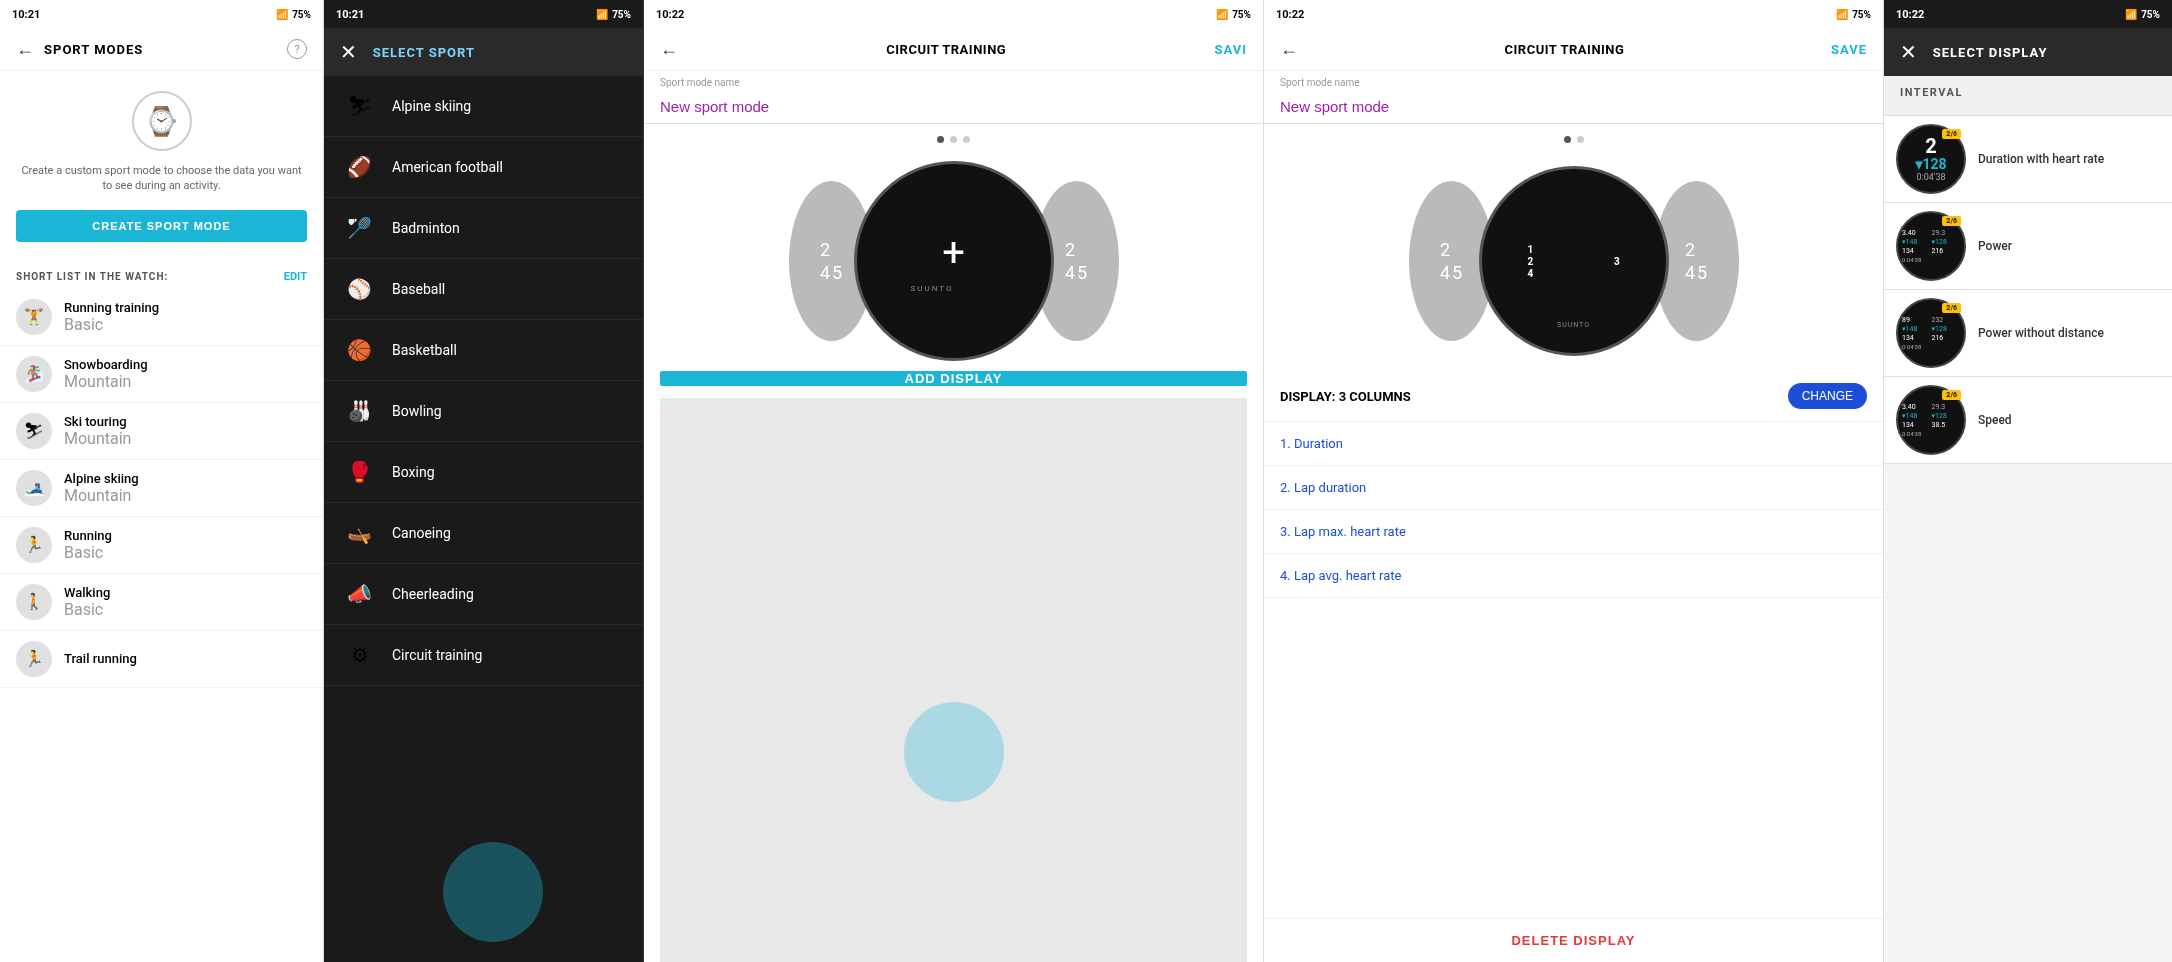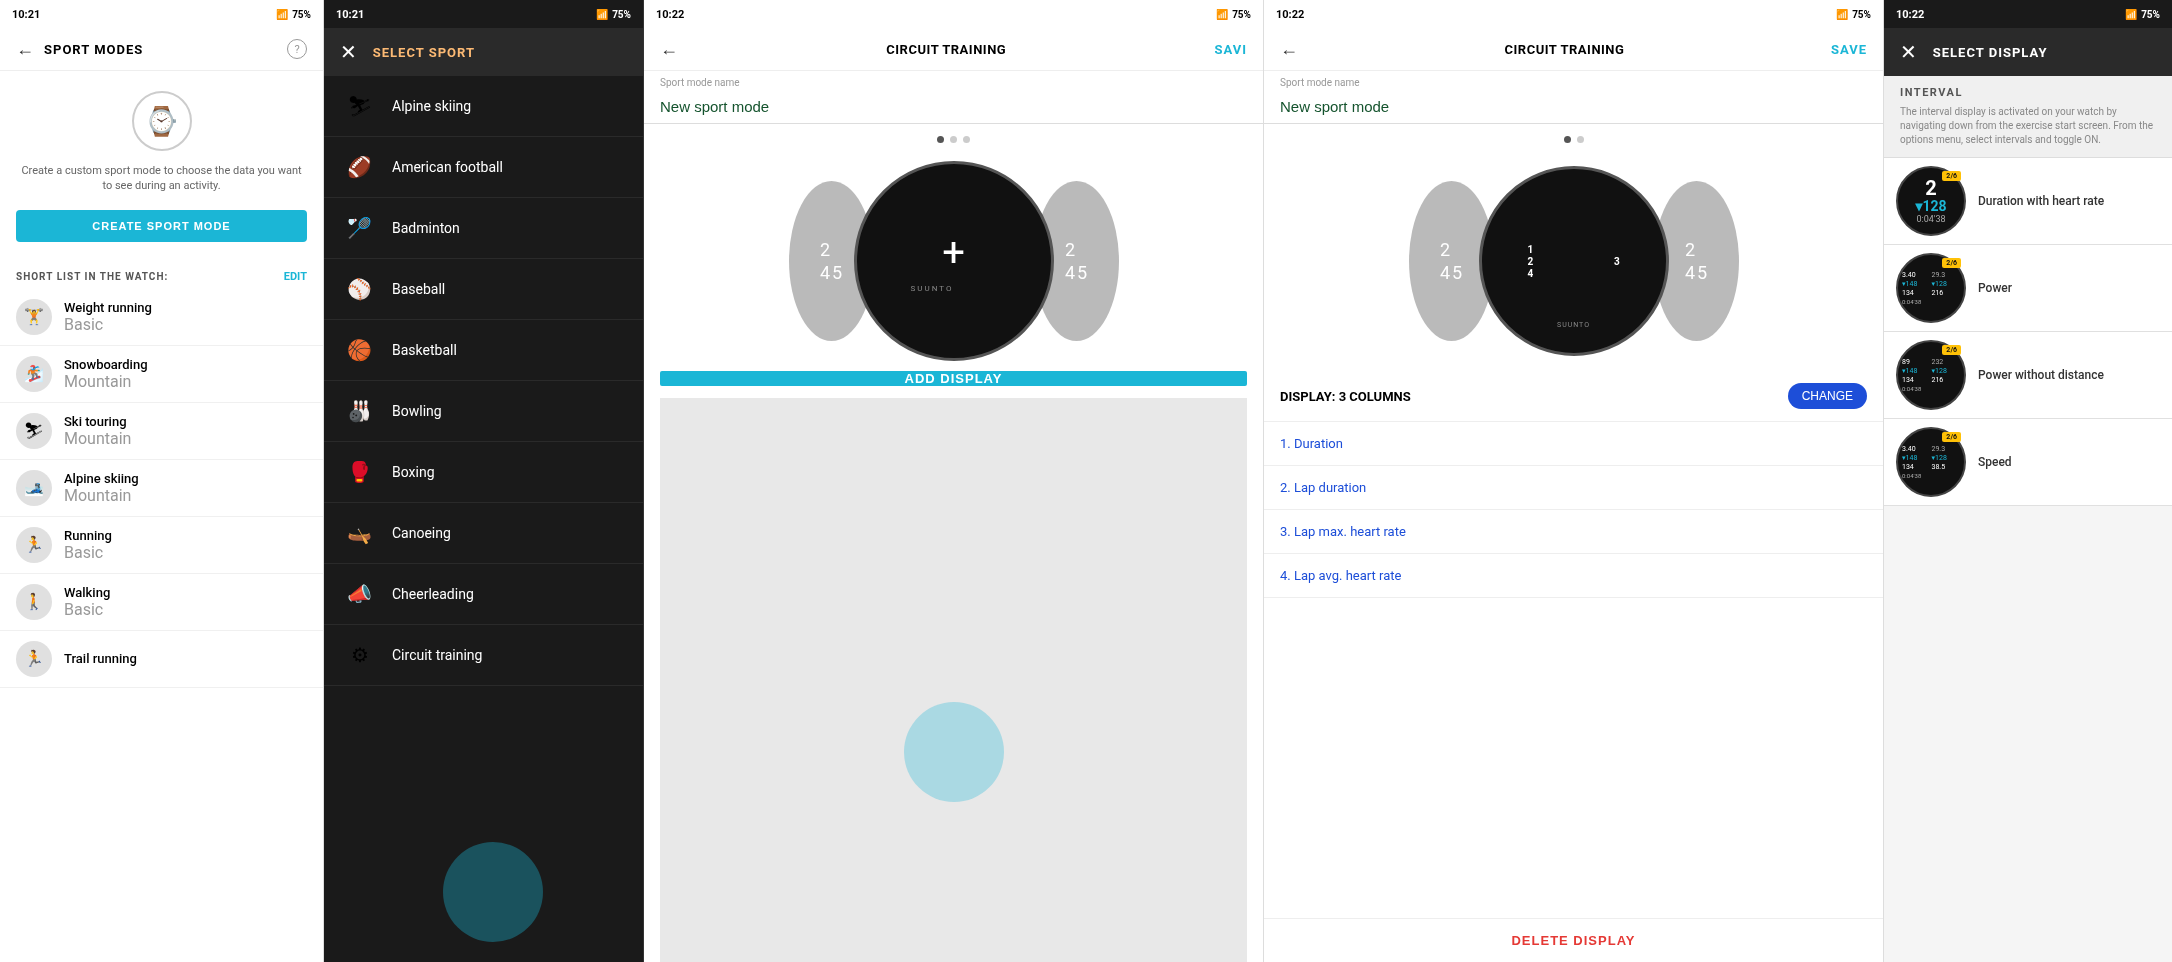--- a/index.html
+++ b/index.html
@@ -183,21 +183,21 @@
       padding: 12px 16px;
       background: #2a2a2a;
     }
     .close-icon {
       color: #fff;
       font-size: 20px;
       cursor: pointer;
       margin-right: 16px;
     }
     .p2-title {
-      color: #fdba74;
+      color: #7dd3fc;
       font-size: 13px;
       font-weight: bold;
       letter-spacing: 1px;
     }
 
     .sport-select-item {
       display: flex;
       align-items: center;
       padding: 14px 20px;
       border-bottom: 1px solid #2a2a2a;
@@ -249,21 +249,21 @@
       cursor: pointer;
       letter-spacing: 1px;
     }
     .sport-mode-name-input {
       width: 100%;
       border: none;
       border-bottom: 1px solid #ddd;
       padding: 8px 16px;
       font-size: 15px;
       outline: none;
-      color: #14532d;
+      color: #a21caf;
     }
     .sport-mode-label {
       font-size: 10px;
       color: #999;
       padding: 6px 16px 2px;
     }
     .dots-row {
       display: flex;
       justify-content: center;
       gap: 6px;
@@ -533,21 +533,21 @@
 
   <div class="short-list-header">
     <span class="short-list-label">SHORT LIST IN THE WATCH:</span>
     <span class="edit-link">EDIT</span>
   </div>
 
   <div>
     <div class="sport-list-item">
       <div class="sport-icon-circle">🏋</div>
       <div class="sport-item-text">
-        <div class="sport-item-name">Weight running</div>
+        <div class="sport-item-name">Running training</div>
         <div class="sport-item-sub">Basic</div>
       </div>
     </div>
     <div class="sport-list-item">
       <div class="sport-icon-circle">🏂</div>
       <div class="sport-item-text">
         <div class="sport-item-name">Snowboarding</div>
         <div class="sport-item-sub">Mountain</div>
       </div>
     </div>
@@ -790,21 +790,20 @@
     </div>
   </div>
 
   <div class="p5-header">
     <span class="close-icon">✕</span>
     <span class="p5-title">SELECT DISPLAY</span>
   </div>
 
   <div class="interval-section">
     <div class="interval-label">INTERVAL</div>
-    <div class="interval-desc">The interval display is activated on your watch by navigating down from the exercise start screen. From the options menu, select intervals and toggle ON.</div>
   </div>
 
   <div>
 
     <div class="display-option">
       <div class="watch-thumb">
         <div style="position:absolute; top:3px; right:3px; background:#FFC107; color:#111; font-size:7px; font-weight:bold; padding:1px 4px; border-radius:2px;">2/6</div>
         <div class="watch-thumb-content">
           <span style="font-size:20px; font-weight:bold; color:#fff; line-height:1;">2</span>
           <span style="font-size:14px; color:#1bb6d6; font-weight:bold;">▾128</span>

